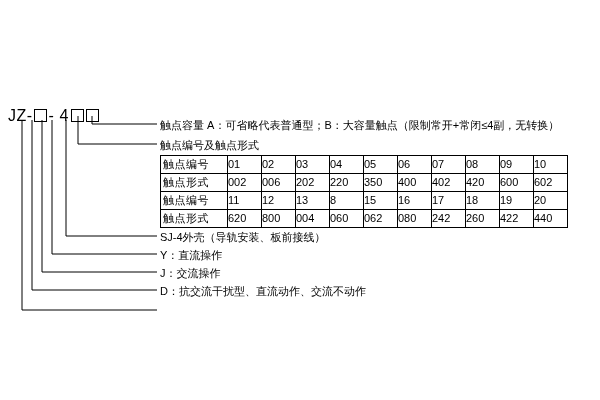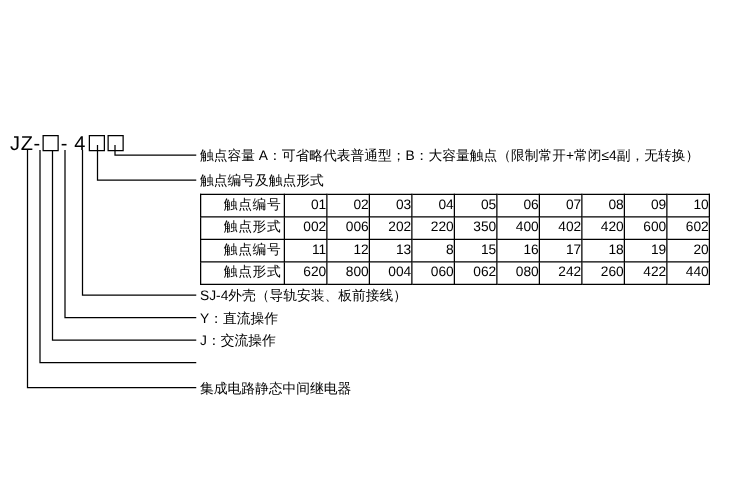--- a/index.html
+++ b/index.html
@@ -72,21 +72,21 @@
   
   .contact-table {
     position: absolute;
     left: 160px;
     top: 155px;
     border-collapse: collapse;
     font-size: 11px;
   }
   .contact-table td {
     border: 1px solid #000;
-    text-align: right;
+    text-align: left;
     padding: 1px 0;
     height: 15px;
     line-height: 13px;
   }
   .contact-table td.head {
     width: 62px;
     padding-left: 2px;
     padding-right: 2px;
     letter-spacing: 0.5px;
   }
@@ -176,15 +176,15 @@
           <td class="cell">260</td>
           <td class="cell">422</td>
           <td class="cell">440</td>
         </tr>
       </tbody>
   </table>
 
   <div class="desc desc-3">SJ-4外壳（导轨安装、板前接线）</div>
   <div class="desc desc-4">Y：直流操作</div>
   <div class="desc desc-5">J：交流操作</div>
-  <div class="desc desc-7">集成电路静态中间继电器</div>
+  <div class="desc desc-6">D：抗交流干扰型、直流动作、交流不动作</div>
 
 </div>
 
 </body></html>

